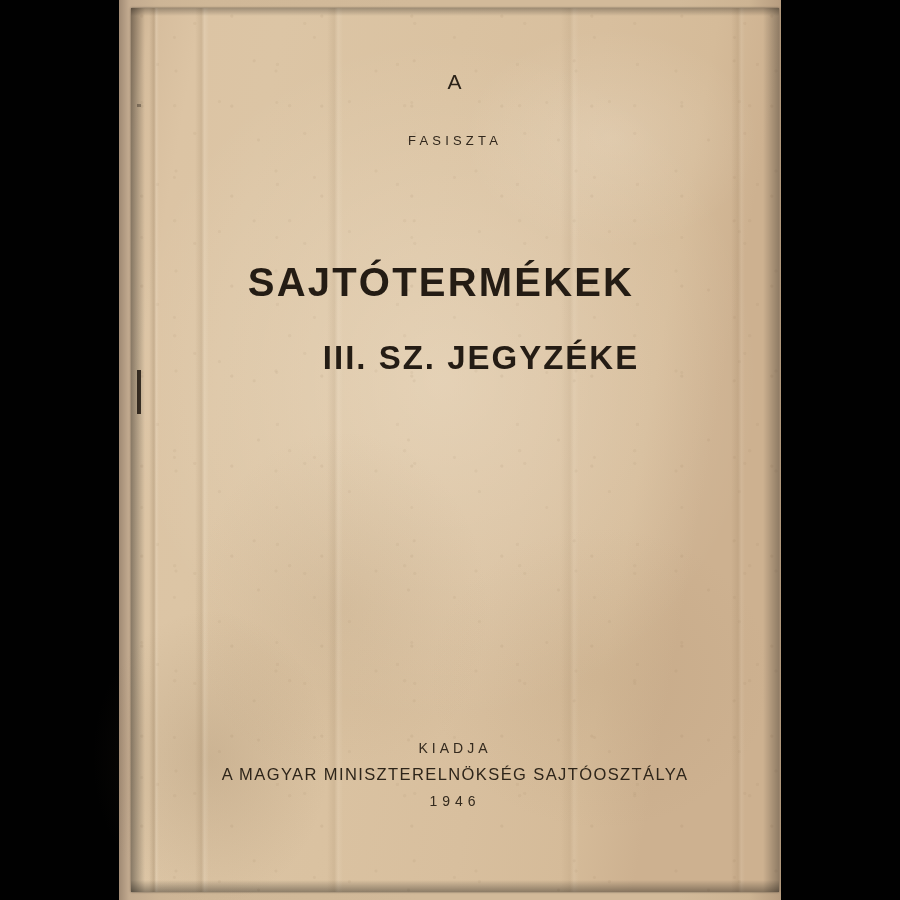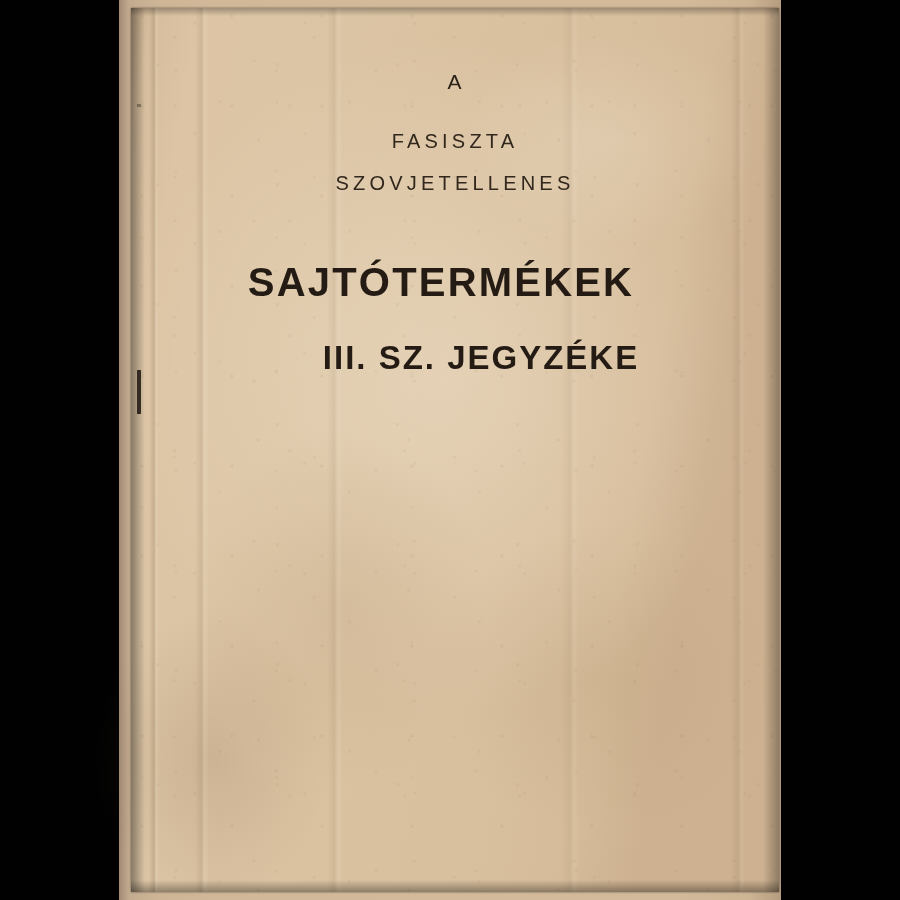--- a/index.html
+++ b/index.html
@@ -154,21 +154,21 @@
     font-family: "Liberation Sans", sans-serif;
   }
 
   .subject-block {
     position: absolute;
     left: 0; right: 0;
     top: 112px;
     text-align: center;
   }
   .subject-line {
-    font-size: 20px;
+    font-size: 13px;
     letter-spacing: 4.2px;
     color: #31271c;
     line-height: 42px;
     white-space: nowrap;
     font-family: "Liberation Sans", sans-serif;
   }
 
   .title-block {
     position: absolute;
     left: 16px; right: 0;
@@ -269,28 +269,32 @@
 
     <div class="staple s1"></div>
     <div class="staple s2"></div>
 
     <div class="text-layer">
 
       <div class="letter-a">A</div>
 
       <div class="subject-block">
         <div class="subject-line">FASISZTA</div>
-        <div class="subject-line">SZOVJETELLENES</div>
       </div>
 
       <div class="title-block">
         <div class="title-main">SAJTÓTERMÉKEK</div>
         <div class="title-sub">III. SZ. JEGYZÉKE</div>
       </div>
 
+      <div class="imprint">
+        <div class="imprint-kiadja">KIADJA</div>
+        <div class="imprint-pub">A MAGYAR MINISZTERELNÖKSÉG SAJTÓOSZTÁLYA</div>
+        <div class="imprint-year">1946</div>
+      </div>
     </div>
 
     <div class="page-top-shadow"></div>
     <div class="page-bottom-shadow"></div>
     <div class="page-left-shadow"></div>
     <div class="page-right-shadow"></div>
   </div>
 </div>
 
 </body></html>

